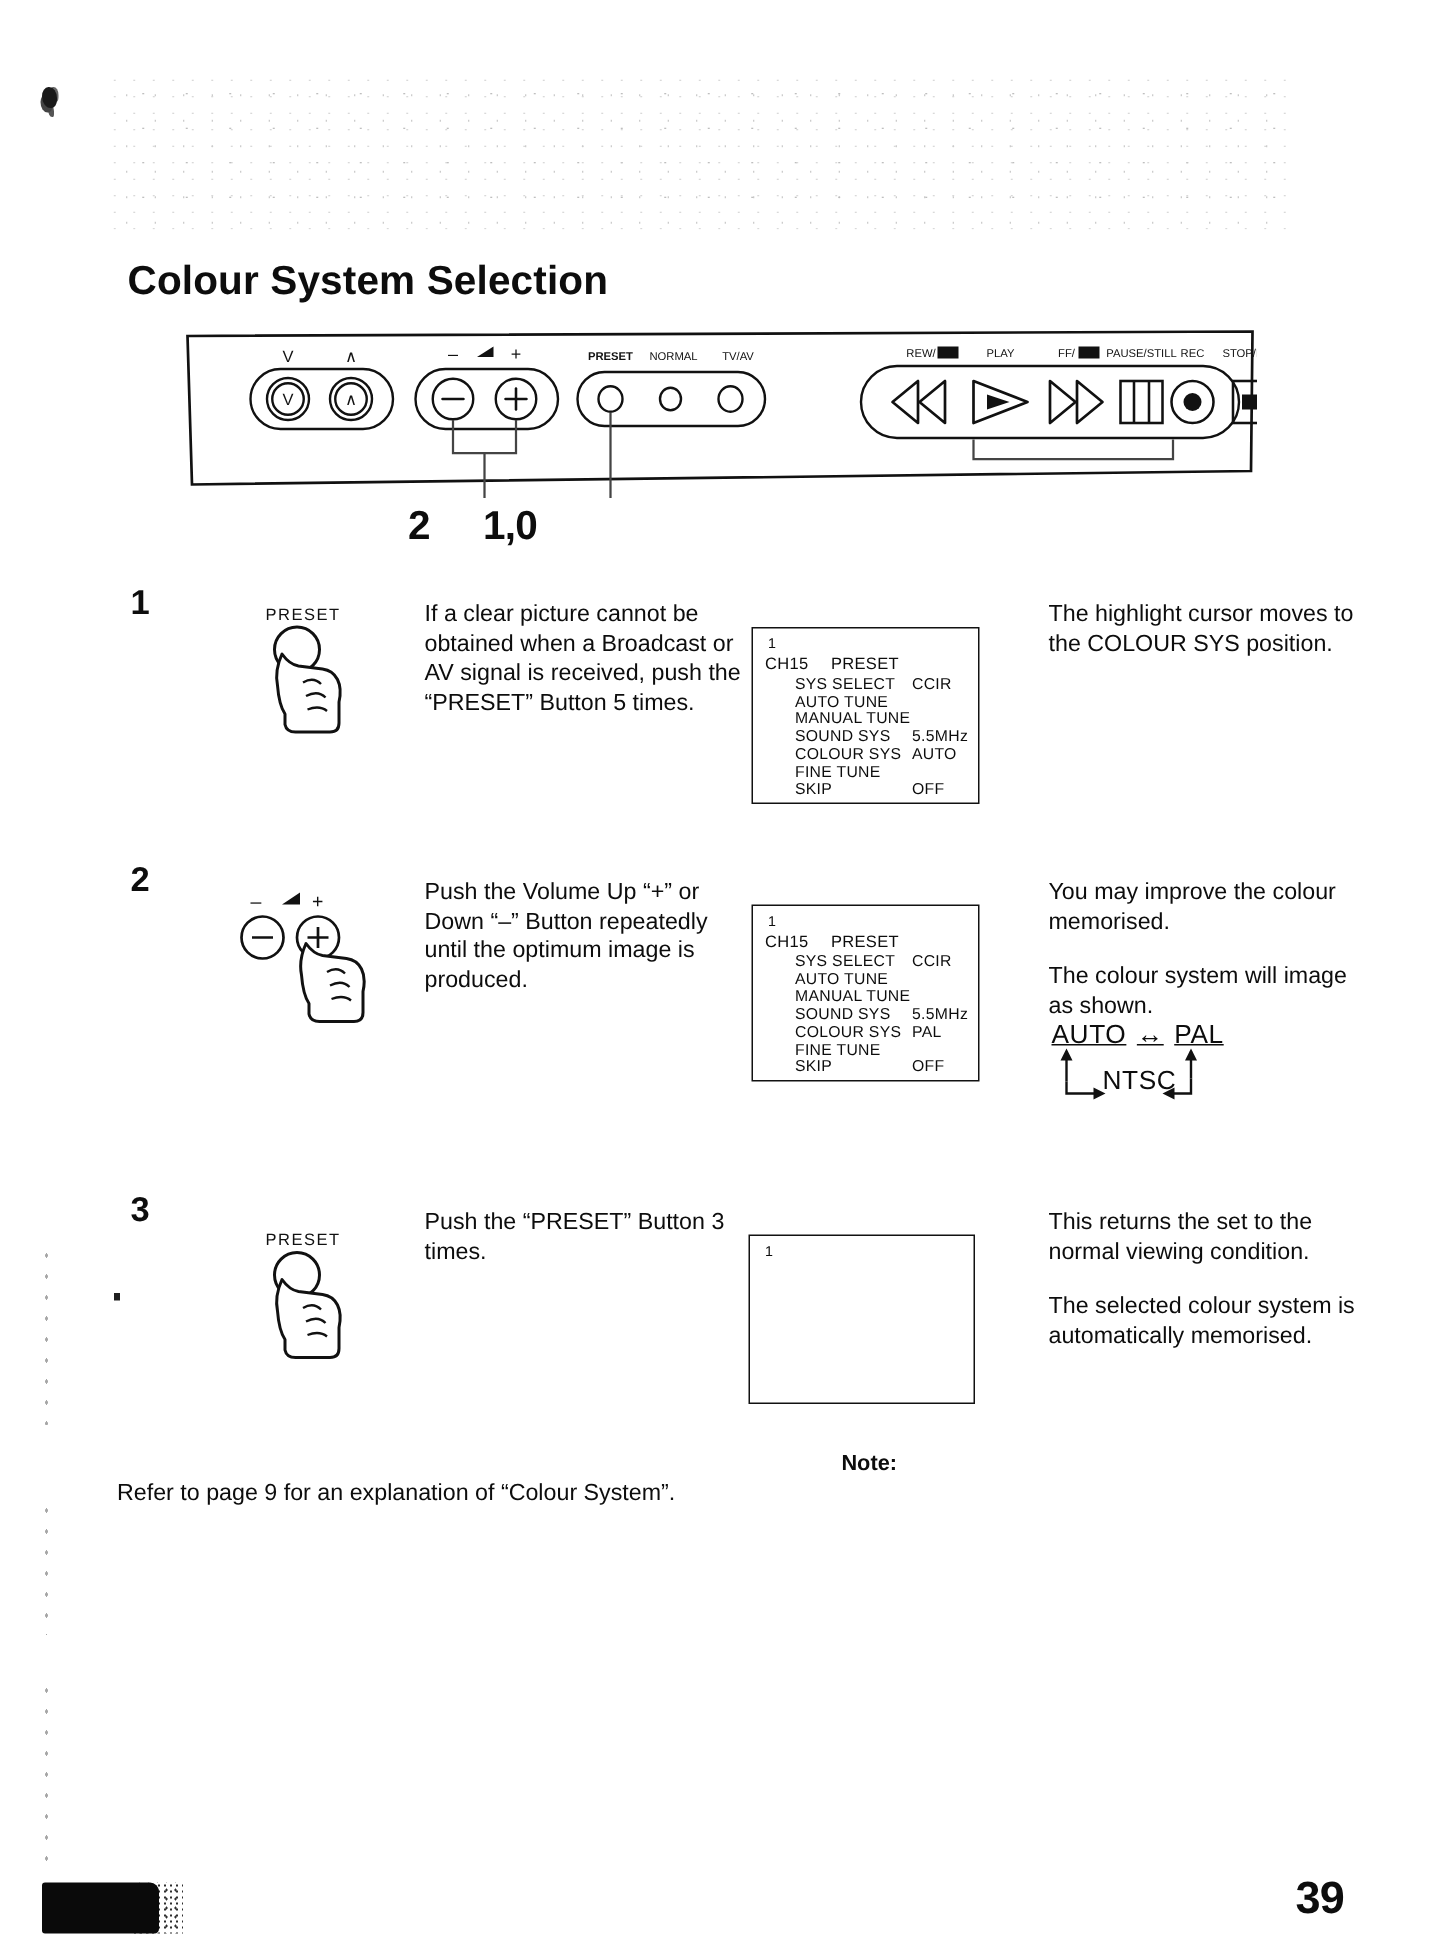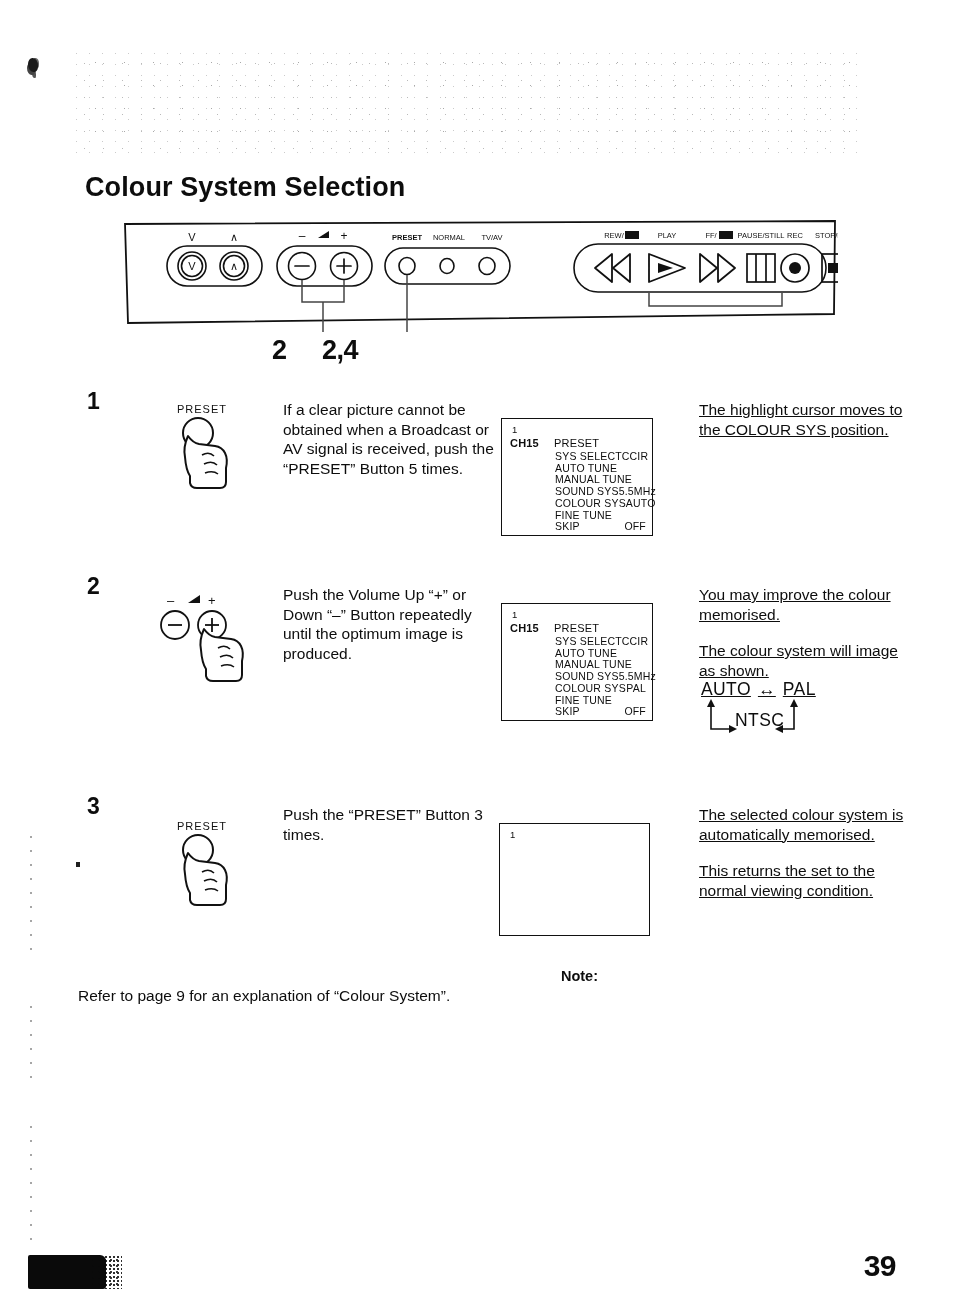--- a/index.html
+++ b/index.html
@@ -71,43 +71,43 @@
   .step-3 { top:793px; }
 
   .step-num {
     position:absolute; left:87px; top:0;
     font-size:23px; font-weight:bold;
   }
   .step-art   { position:absolute; left:150px; top:12px; width:110px; height:105px; }
   .step-text  { position:absolute; left:283px; top:12px; width:215px;
                 font-size:15.5px; line-height:19.5px; }
   .step-right { position:absolute; left:699px; top:12px; width:215px;
-                font-size:15.5px; line-height:19.5px;text-decoration:underline; }
+                font-size:15.5px; line-height:19.5px; }
   .step-right p { margin:0; }
   .step-right p + p { margin-top:17px; }
 
   
   .osd {
     position:absolute; border:1.7px solid #111; background:#fff;
     box-sizing:border-box;
   }
   .osd-1 { left:501px; top:418px; width:152px; height:118px; }
   .osd-2 { left:501px; top:603px; width:152px; height:118px; }
   .osd-3 { left:499px; top:823px; width:151px; height:113px; }
 
   .osd-corner { position:absolute; left:10px; top:5px; font-size:9.5px; }
   .osd-head {
     position:absolute; left:8px; top:18px; font-size:11px; letter-spacing:.2px;
   }
-  .osd-head .chan { display:inline-block; width:44px;font-weight:bold; }
+  .osd-head .chan { display:inline-block; width:44px; }
   .osd-rows {
     position:absolute; left:28px; top:32px; right:6px;
     font-size:10.5px; line-height:11.7px; letter-spacing:.2px;
   }
-  .osd-row { display:flex;margin-left:25px; }
+  .osd-row { display:flex; }
   .osd-row .lbl { width:78px; white-space:nowrap; }
   .osd-row .val { white-space:nowrap; }
 
   
   .cycle { position:absolute; left:699px; top:106px; width:210px; height:62px; }
   .cycle-top {
     position:absolute; left:2px; top:0; font-size:17.5px; letter-spacing:.4px;text-decoration:underline;
   }
   .cycle-top .arrow2 { padding:0 7px; }
   .cycle-bottom {
@@ -231,21 +231,21 @@
       <g stroke="#444" stroke-width="1.5" fill="none">
         <path d="M180 62 L180 84 L222 84 L222 62"></path>
         <line x1="201" y1="84" x2="201" y2="114"></line>
         <line x1="285" y1="57" x2="285" y2="114"></line>
         <path d="M527 75 L527 88 L660 88 L660 75"></path>
       </g>
     </svg>
   </div>
 
   <div class="callout callout-2">2</div>
-  <div class="callout callout-13">2,4</div>
+  <div class="callout callout-13">1,0</div>
 
   <div class="step step-1">
     <div class="step-num">1</div>
     <div class="step-art">
       <svg width="110" height="105" viewBox="0 0 110 105">
         <text x="52" y="13" font-family="Liberation Sans, sans-serif" font-size="11" text-anchor="middle" fill="#111" letter-spacing="1">PRESET</text>
         <circle cx="48" cy="33" r="15" fill="none" stroke="#111" stroke-width="2"></circle>
         <path d="M38 36 q-5 11 -3 21 q1 13 5 19 l0 7 q1 5 7 5 l23 0 q6 0 6 -6
                  l0 -14 q2 -9 -1 -15 q-3 -6 -10 -7 l-16 -2 q-6 -1 -11 -8 Z" fill="#fff" stroke="#111" stroke-width="2" stroke-linejoin="round"></path>
         <path d="M52 55 q7 -4 12 1" fill="none" stroke="#111" stroke-width="1.6"></path>
@@ -385,22 +385,22 @@
         <circle cx="48" cy="45" r="15" fill="none" stroke="#111" stroke-width="2"></circle>
         <path d="M38 48 q-5 11 -3 21 q1 13 5 19 l0 7 q1 5 7 5 l23 0 q6 0 6 -6
                  l0 -14 q2 -9 -1 -15 q-3 -6 -10 -7 l-16 -2 q-6 -1 -11 -8 Z" fill="#fff" stroke="#111" stroke-width="2" stroke-linejoin="round"></path>
         <path d="M52 67 q7 -4 12 1" fill="none" stroke="#111" stroke-width="1.6"></path>
         <path d="M54 76 q8 -4 13 1" fill="none" stroke="#111" stroke-width="1.6"></path>
         <path d="M55 85 q8 -3 13 1" fill="none" stroke="#111" stroke-width="1.6"></path>
       </svg>
     </div>
     <div class="step-text">Push the “PRESET” Button 3 times.</div>
     <div class="step-right">
+      <p>This returns the set to the normal viewing condition.</p>
       <p>The selected colour system is automatically memorised.</p>
-      <p>This returns the set to the normal viewing condition.</p>
     </div>
   </div>
 
   <div class="osd osd-3">
     <div class="osd-corner">1</div>
   </div>
 
   <div class="note-block">
     <div class="note-label">Note:</div>
     <div class="note-text">Refer to page 9 for an explanation of “Colour System”.</div>

